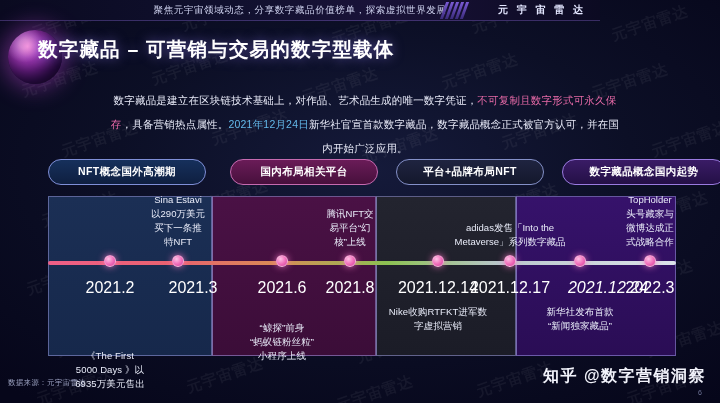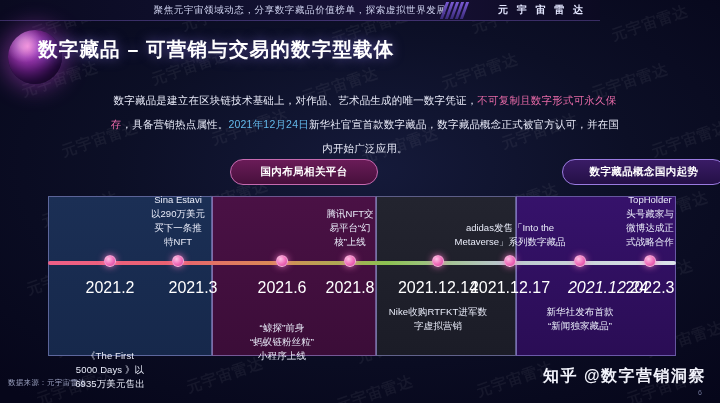--- a/index.html
+++ b/index.html
@@ -168,21 +168,23 @@
 <div class="title-row">
   <div class="orb"></div>
   <div class="page-title">数字藏品 – 可营销与交易的数字型载体</div>
 </div>
 
 <div class="intro">
   <span>数字藏品是建立在区块链技术基础上，对作品、艺术品生成的唯一数字凭证，</span><span class="hl-pink">不可复制且数字形式可永久保存</span><span>，具备营销热点属性。</span><span class="hl-blue">2021年12月24日</span><span>新华社官宣首款数字藏品，数字藏品概念正式被官方认可，并在国内开始广泛应用。</span>
 </div>
 
 <div class="pills">
+  <div class="pill pill-0">NFT概念国外高潮期</div>
   <div class="pill pill-1">国内布局相关平台</div>
+  <div class="pill pill-2">平台+品牌布局NFT</div>
   <div class="pill pill-3">数字藏品概念国内起势</div>
 </div>
 
 <div class="panels">
   <div class="panel p0"></div>
   <div class="panel p1"></div>
   <div class="panel p2"></div>
   <div class="panel p3"></div>
 </div>
 

